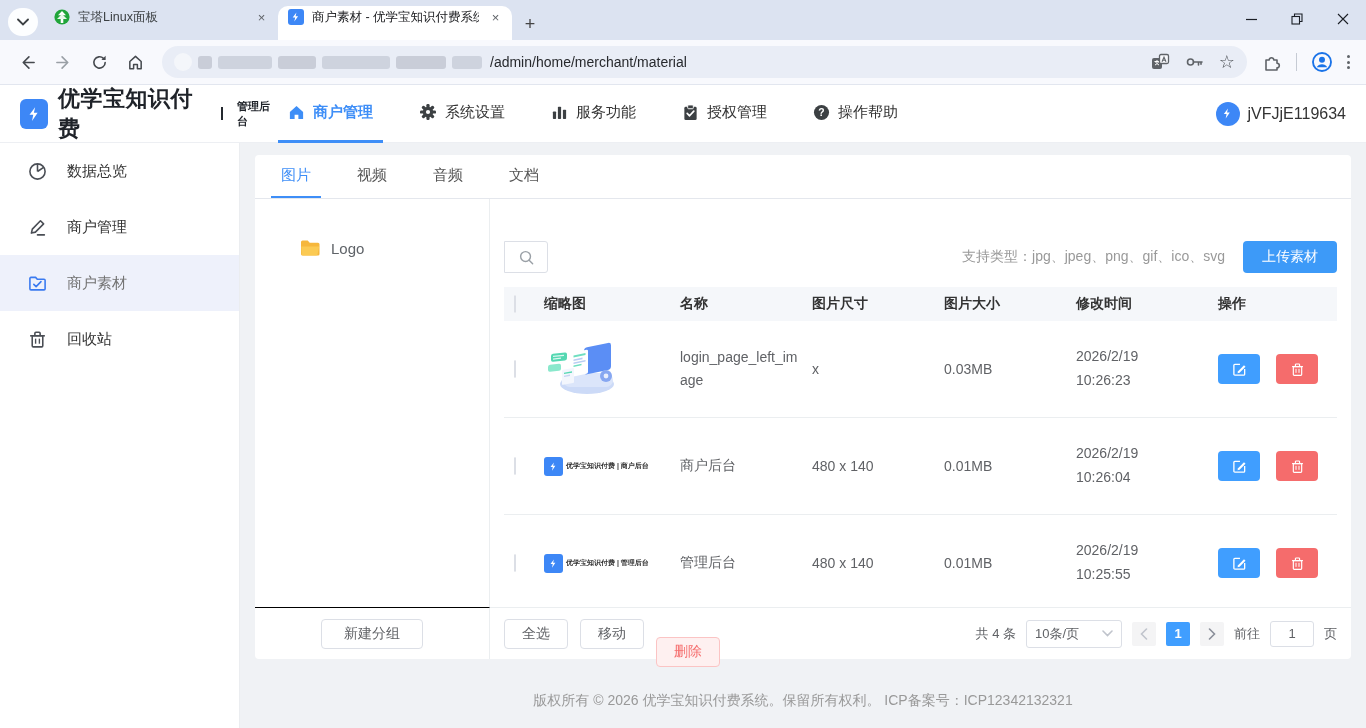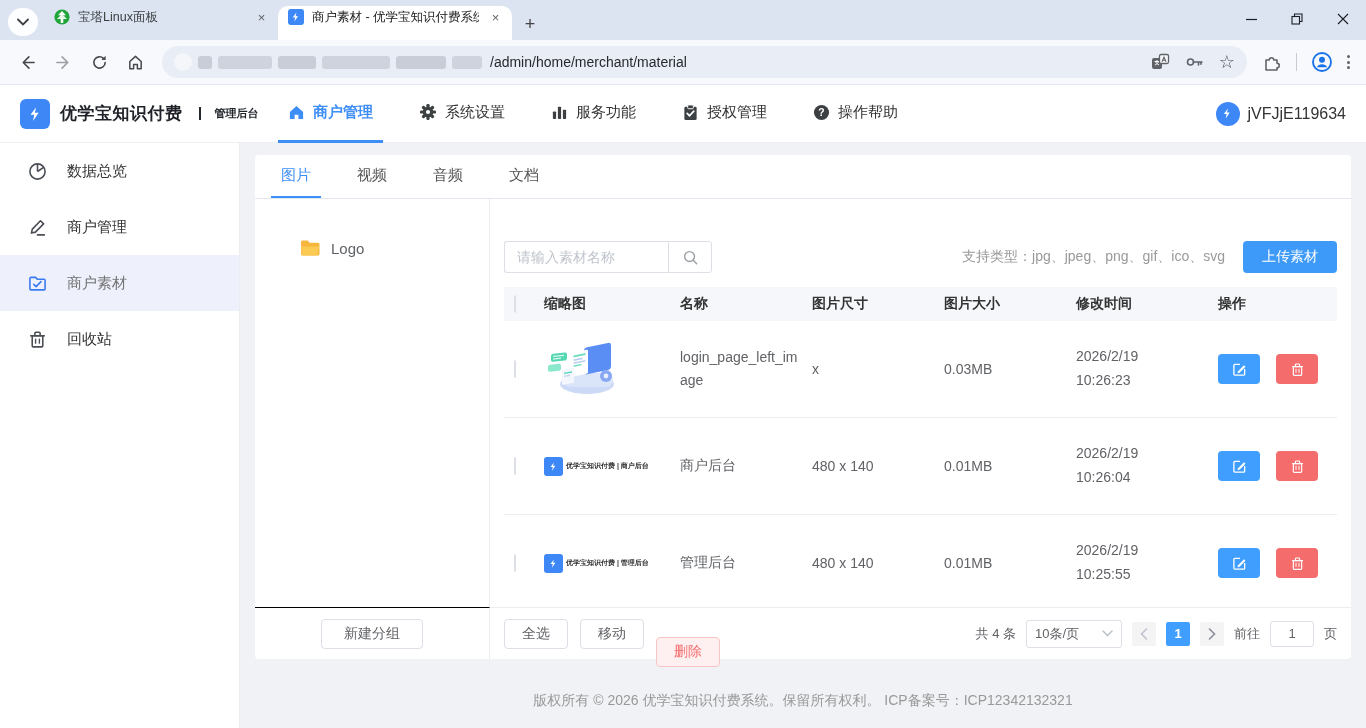--- a/index.html
+++ b/index.html
@@ -30,21 +30,21 @@
   .tb-right { display:flex; align-items:center; gap:14px; padding:0 6px; }
   .tb-divider { width:1px; height:18px; background:#c6cbd4; }
   .star-glyph { font-size:18px; color:#4a4e53; line-height:1; }
   .kebab { display:flex; flex-direction:column; gap:2.5px; }
   .kebab span { width:3px; height:3px; border-radius:50%; background:#5f6368; }
 
   
   .app-header { height:58px; background:#fff; border-bottom:1px solid #edeff3; display:flex; align-items:center; padding:0 20px; }
   .brand { display:flex; align-items:center; gap:10px; width:258px; flex:0 0 258px; }
   .brand-sq { width:30px; height:30px; border-radius:6px; background:#3d87f6; }
-  .brand-title { font-size:17px; font-weight:bold; color:#1f2329; letter-spacing:.5px; }
+  .brand-title { font-size:22px; font-weight:bold; color:#1f2329; letter-spacing:.5px; }
   .brand-divider { width:2px; height:13px; background:#24292f; margin:0 4px 0 6px; }
   .brand-sub { font-size:11px; font-weight:bold; color:#1f2329; }
   .top-nav { display:flex; height:58px; }
   .top-nav-item { display:flex; align-items:center; gap:8px; padding:0 10px; margin-right:26px; font-size:15px; color:#333; border-bottom:3px solid transparent; cursor:pointer; }
   .top-nav-item.active { color:#3e8ef7; border-bottom-color:#3e8ef7; font-weight:bold; }
   .hdr-user { margin-left:auto; display:flex; align-items:center; gap:8px; font-size:16px; color:#333; }
   .user-avatar { width:24px; height:24px; border-radius:50%; background:#3d87f6; }
 
   
   .app-body { display:flex; height:585px; background:#f0f2f5; }
@@ -339,21 +339,20 @@
           <svg width="21" height="18" viewBox="0 0 21 18">
               <path d="M1 3 a1.5 1.5 0 0 1 1.5-1.5 h5.2 l2 2.2 h8.3 a1.5 1.5 0 0 1 1.5 1.5 V15 a1.5 1.5 0 0 1 -1.5 1.5 H2.5 A1.5 1.5 0 0 1 1 15 z" fill="#f6b73c"></path>
               <path d="M1.2 7.5 h18 L17.5 15.4 a1.5 1.5 0 0 1 -1.5 1.1 H3.2 a1.5 1.5 0 0 1 -1.5 -1.2 z" fill="#fbca53"></path>
             </svg>
           <span>Logo</span>
         </div>
       </div>
 
       <div class="rightpanel">
         <div class="panel-toolbar">
-          <input class="search-input" type="text" placeholder="请输入素材名称" style="">
           <button class="search-btn ctr">
             <svg width="17" height="17" viewBox="0 0 18 18">
                 <circle cx="8" cy="8" r="5.2" fill="none" stroke="#9aa0a6" stroke-width="1.5"></circle>
                 <line x1="11.8" y1="11.8" x2="15.5" y2="15.5" stroke="#9aa0a6" stroke-width="1.5" stroke-linecap="round"></line>
               </svg>
           </button>
           <span class="support">支持类型：jpg、jpeg、png、gif、ico、svg</span>
           <button class="upload-btn">上传素材</button>
         </div>
 

